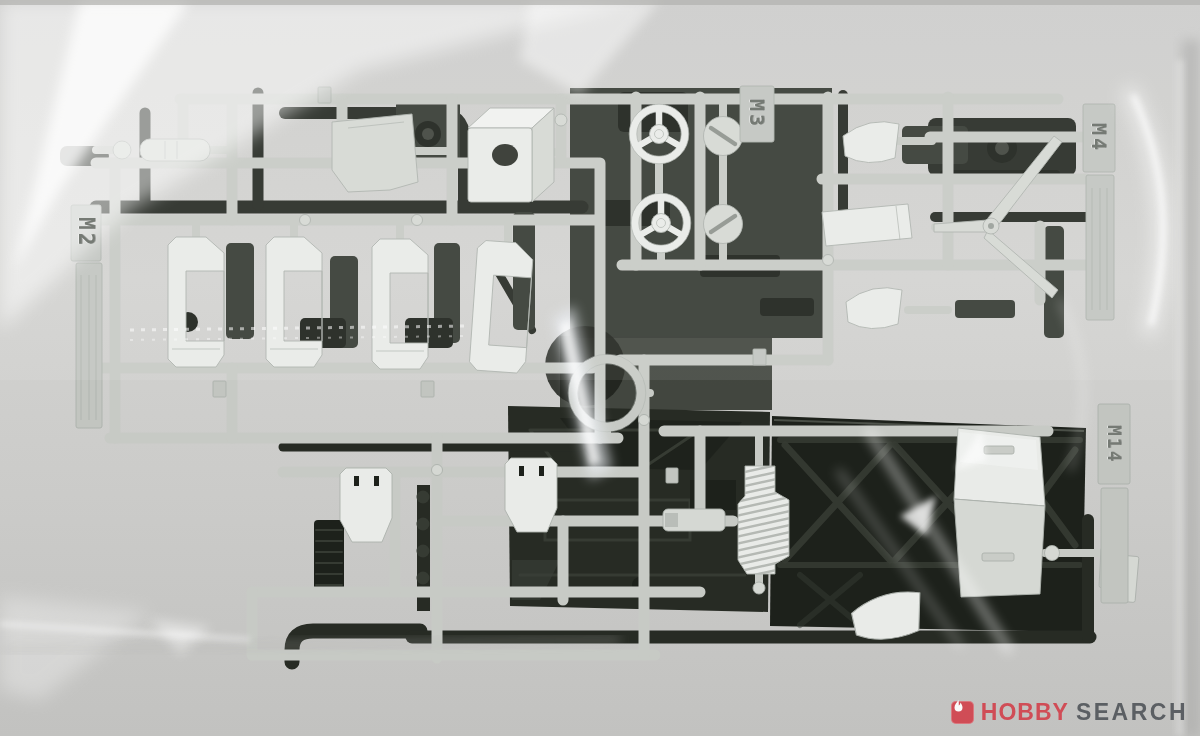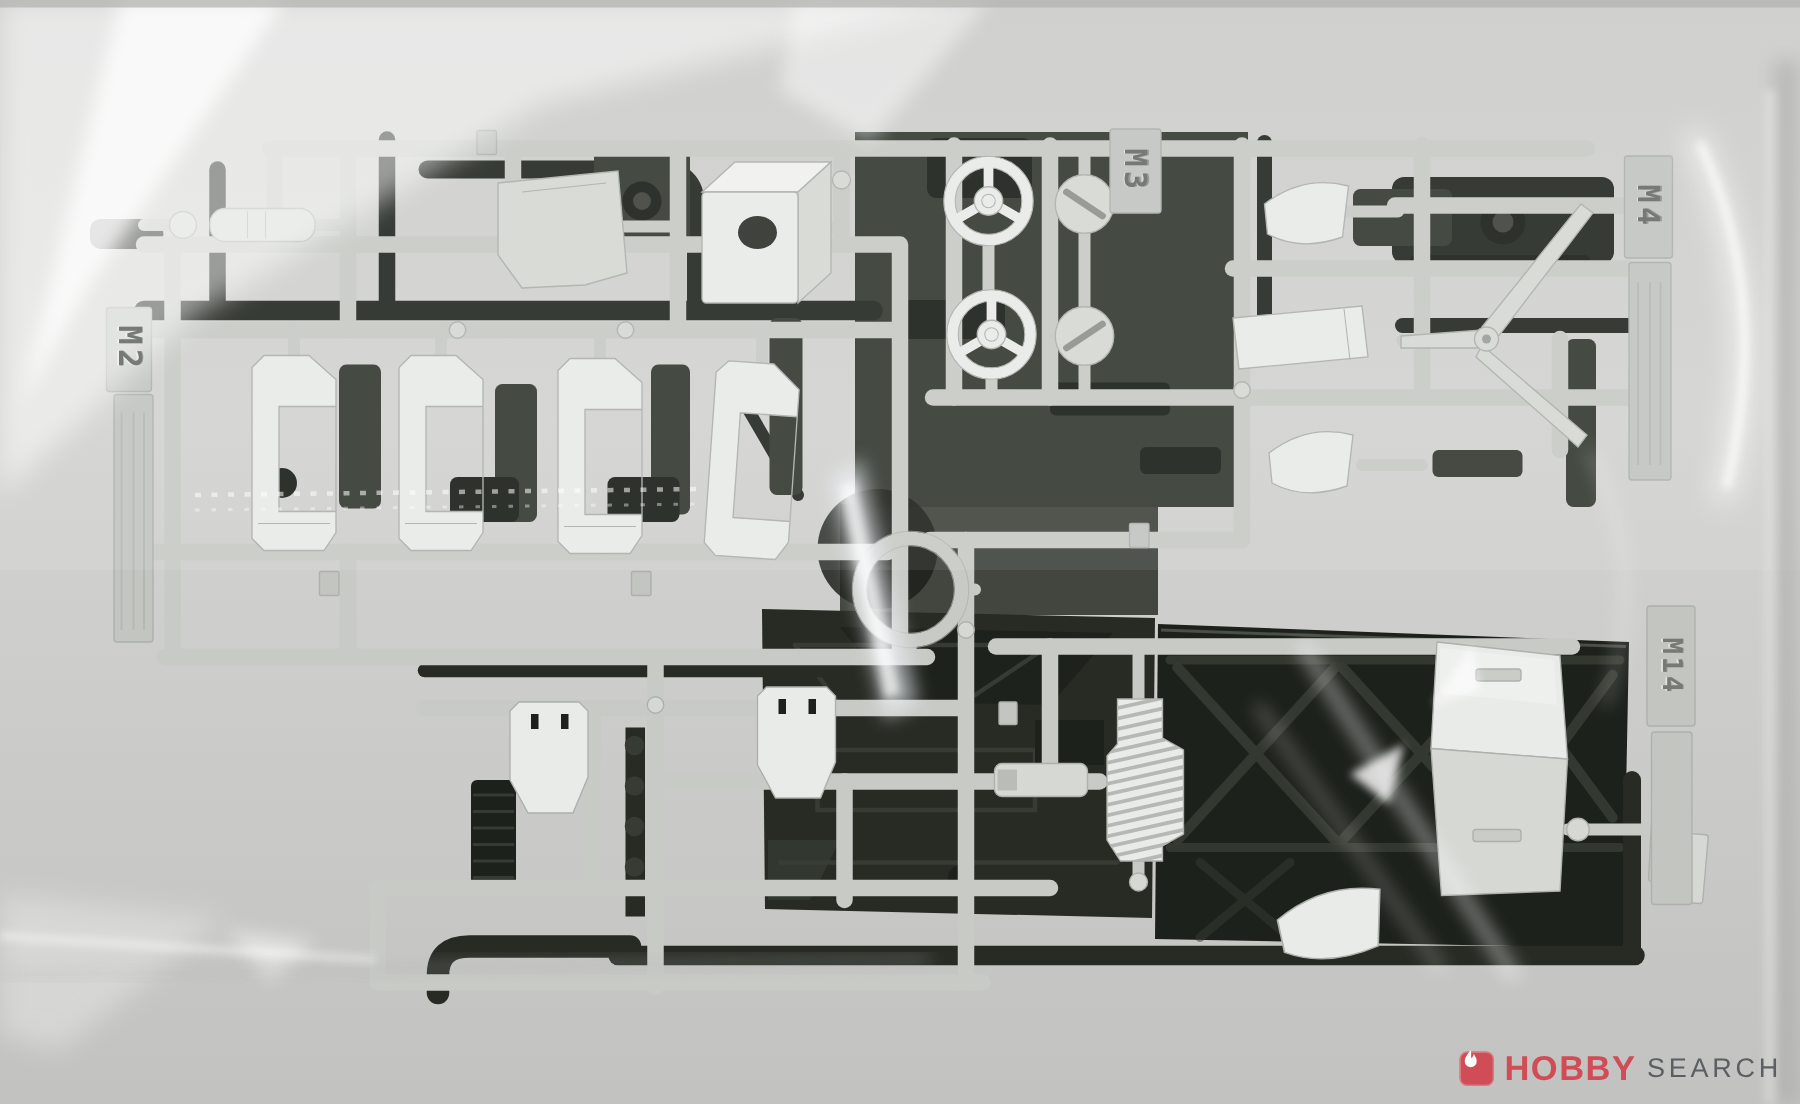--- a/index.html
+++ b/index.html
@@ -29,21 +29,21 @@
   }
   .tag-m2{left:71px;top:205px;width:30px;height:56px;}
   .tag-m3{left:740px;top:86px;width:34px;height:56px;font-size:20px;}
   .tag-m4{left:1083px;top:104px;width:32px;height:68px;font-size:20px;}
   .tag-m14{left:1098px;top:404px;width:32px;height:80px;font-size:18px;letter-spacing:2px;}
   
   .watermark{position:absolute;right:12px;bottom:10px;display:flex;align-items:center;gap:7px;opacity:.92;}
   .wm-logo{width:23px;height:23px;border-radius:5px;background:var(--c-watermark-red,#d2434e);
     display:flex;align-items:center;justify-content:center;box-shadow:0 0 0 1px rgba(255,255,255,.25) inset;}
   .wm-hobby{font-weight:800;font-size:23px;color:var(--c-watermark-red,#d2434e);letter-spacing:1px;}
-  .wm-search{font-weight:400;font-size:18px;color:var(--c-watermark-gray,#53575c);letter-spacing:2.5px;}
+  .wm-search{font-weight:700;font-size:23px;color:var(--c-watermark-gray,#53575c);letter-spacing:2.5px;}
 </style>
 </head>
 <body>
 
 <div class="photo">
   <svg viewBox="0 0 1200 736" width="1200" height="736">
     <defs>
       <filter id="b3" x="-50%" y="-50%" width="200%" height="200%">
           <feGaussianBlur stdDeviation="3"></feGaussianBlur>
         </filter>

